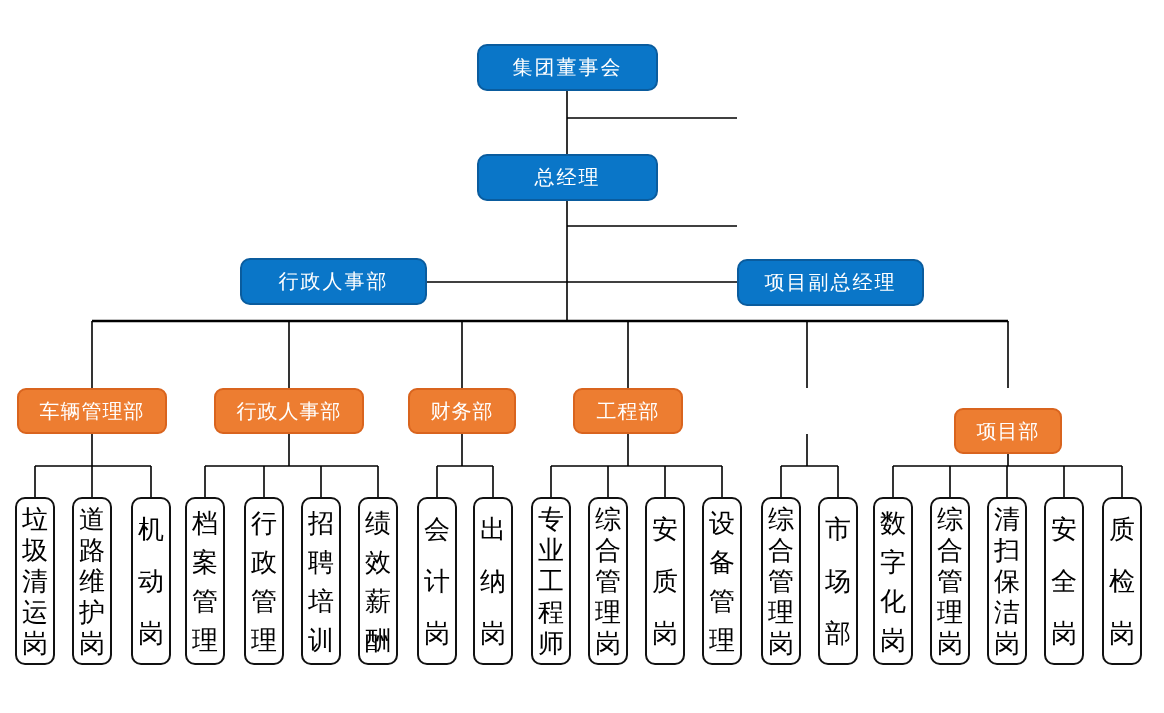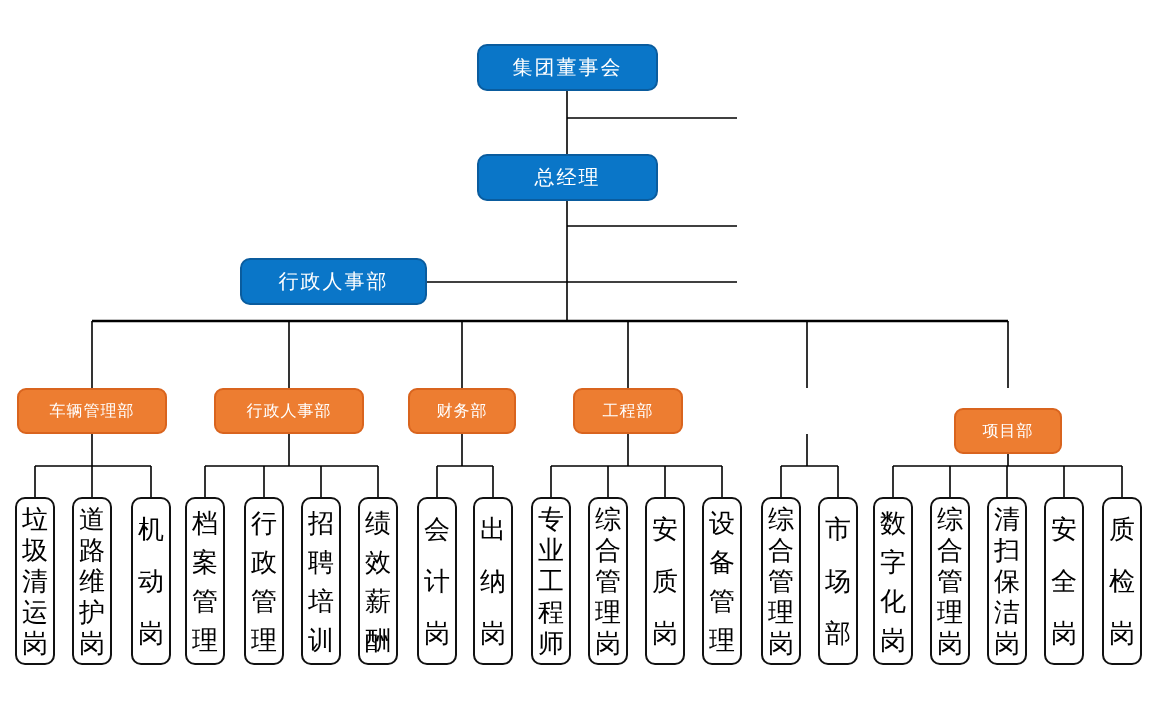--- a/index.html
+++ b/index.html
@@ -31,21 +31,21 @@
     border-radius:10px;
     color:#ffffff;
     font-size:20px;
     letter-spacing:2px;
   }
   .orange{
     background:var(--orange-fill,#ED7D31);
     border:2px solid var(--orange-border,#D9641E);
     border-radius:9px;
     color:#ffffff;
-    font-size:16px;
+    font-size:20px;
     letter-spacing:1px;
   }
   .pos{
     background:#ffffff;
     border:2px solid var(--position-border,#111111);
     border-radius:10px;
     color:#000000;
     font-size:26px;
     line-height:1;
   }
@@ -112,20 +112,21 @@
     <line x1="893" y1="466" x2="893" y2="498"></line>
     <line x1="950" y1="466" x2="950" y2="498"></line>
     <line x1="1007" y1="466" x2="1007" y2="498"></line>
     <line x1="1064" y1="466" x2="1064" y2="498"></line>
     <line x1="1122" y1="466" x2="1122" y2="498"></line>
   </svg>
 
   <div class="node blue" style="left:477px;top:44px;width:181px;height:47px">集团董事会</div>
   <div class="node blue" style="left:477px;top:154px;width:181px;height:47px">总经理</div>
   <div class="node blue" style="left:240px;top:258px;width:187px;height:47px">行政人事部</div>
+  <div class="node blue" style="left:737px;top:259px;width:187px;height:47px">项目副总经理</div>
 
   <div class="node orange" style="left:17px;top:388px;width:150px;height:46px">车辆管理部</div>
   <div class="node orange" style="left:408px;top:388px;width:108px;height:46px">财务部</div>
   <div class="node orange" style="left:214px;top:388px;width:150px;height:46px">行政人事部</div>
   <div class="node orange" style="left:573px;top:388px;width:110px;height:46px">工程部</div>
   <div class="node orange" style="left:954px;top:408px;width:108px;height:46px">项目部</div>
 
   <div class="node pos vtext" style="left:15px;top:497px;width:40px;height:168px">
       <span>垃</span>
       <span>圾</span>

